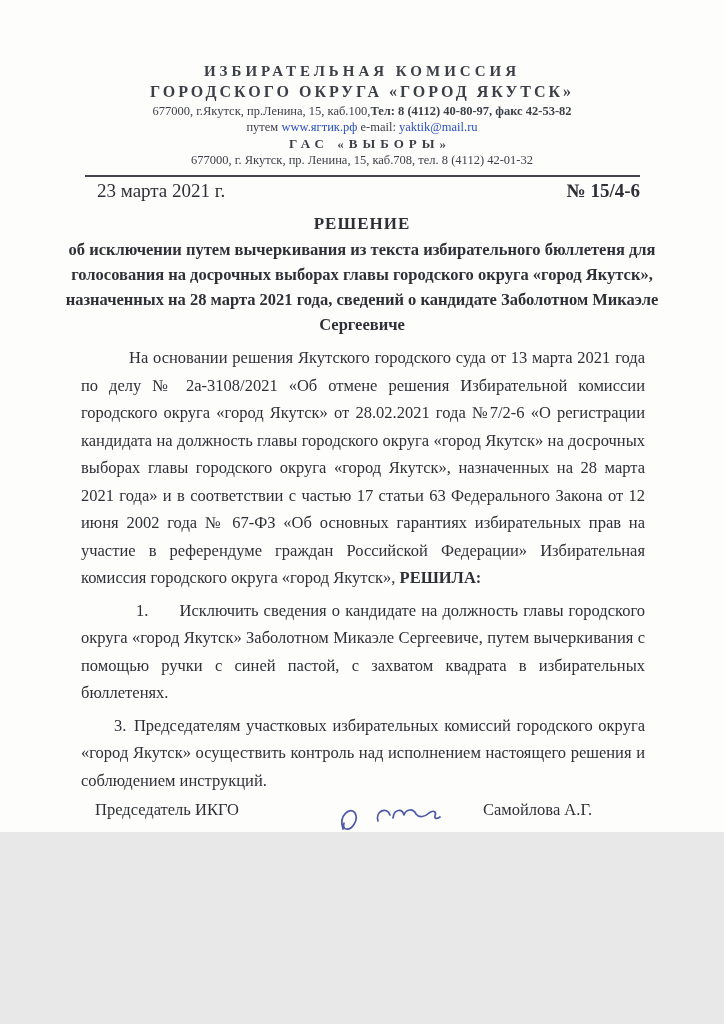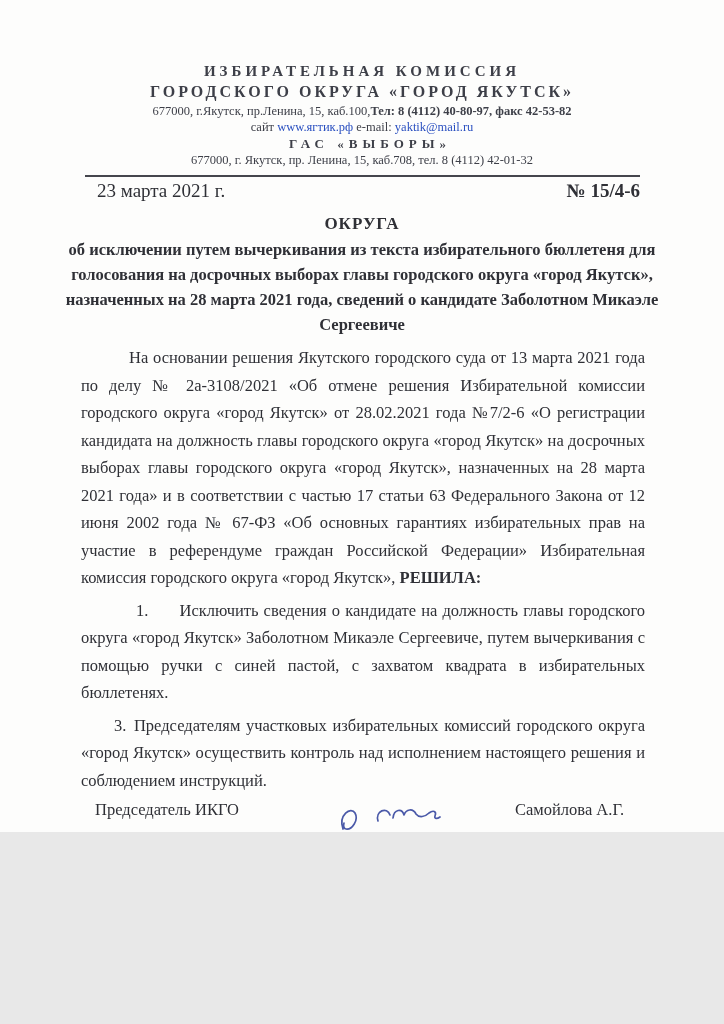--- a/index.html
+++ b/index.html
@@ -38,21 +38,21 @@
   .doc-body p { margin:0 0 5px; }
   .p-intro { text-indent:48px; }
   .resolved { font-weight:bold; }
   .item-1, .item-2 { text-indent:55px; }
   .item-1 .item-num, .item-2 .item-num { padding-right:26px; }
   .item-3 { text-indent:33px; }
   .item-3 .item-num { padding-right:2px; }
 
   
   .sig-block { position:relative; margin:6px 0 0 95px; }
-  .sig-row { display:flex; font-size:16.5px; height:30px; align-items:flex-start;gap:32px; }
+  .sig-row { display:flex; font-size:16.5px; height:30px; align-items:flex-start; }
   .sig-role { width:388px; }
   .sig-row-2 .sig-role { padding-left:14px; width:374px; }
   .sig-ink-1 { position:absolute; left:228px; top:-4px; width:135px; height:48px; }
   .sig-ink-2 { position:absolute; left:202px; top:26px; width:178px; height:74px; }
   .ink path { stroke:#4a59a8; stroke-width:1.7; fill:none; stroke-linecap:round; stroke-linejoin:round; }
 
   
   .stamp { position:absolute; left:38px; top:838px; width:134px; height:134px; opacity:.78; }
   .stamp circle { fill:none; stroke:#4d63ae; }
   .stamp text { fill:#4d63ae; font-family:"Liberation Sans", sans-serif; }
@@ -60,38 +60,38 @@
 </head>
 <body>
 
 <div class="page">
 
   <div class="letterhead">
     <div class="lh-org1">ИЗБИРАТЕЛЬНАЯ КОМИССИЯ</div>
     <div class="lh-org2">ГОРОДСКОГО ОКРУГА «ГОРОД ЯКУТСК»</div>
     <div class="lh-contact"><span>677000, г.Якутск, пр.Ленина, 15, каб.100,</span><b>Тел: 8 (4112) 40-80-97, факс 42-53-82</b></div>
     <div class="lh-site">
-      <span>сайт</span>
+      <span>путем</span>
       <span class="lh-link">www.ягтик.рф</span>
       <span>e-mail:</span>
       <span class="lh-link">yaktik@mail.ru</span>
     </div>
     <div class="lh-gas">ГАС «ВЫБОРЫ»</div>
     <div class="lh-contact2">677000, г. Якутск, пр. Ленина, 15, каб.708, тел. 8 (4112) 42-01-32</div>
   </div>
 
   <hr class="rule">
 
   <div class="meta">
     <span class="meta-date">23 марта 2021 г.</span>
     <span class="meta-number">№ 15/4-6</span>
   </div>
 
   <div class="title-block">
-    <div class="title-heading">ОКРУГА</div>
+    <div class="title-heading">РЕШЕНИЕ</div>
     <div class="title-subtitle">об исключении путем вычеркивания из текста избирательного бюллетеня для голосования на досрочных выборах главы городского округа «город Якутск», назначенных на 28 марта 2021 года, сведений о кандидате Заболотном Микаэле Сергеевиче</div>
   </div>
 
   <div class="doc-body">
     <p class="p-intro">
       <span>На основании решения Якутского городского суда от 13 марта 2021 года по делу № 2а-3108/2021 «Об отмене решения Избирательной комиссии городского округа «город Якутск» от 28.02.2021 года №7/2-6 «О регистрации кандидата на должность главы городского округа «город Якутск» на досрочных выборах главы городского округа «город Якутск», назначенных на 28 марта 2021 года» и в соответствии с частью 17 статьи 63 Федерального Закона от 12 июня 2002 года № 67-ФЗ «Об основных гарантиях избирательных прав на участие в референдуме граждан Российской Федерации» Избирательная комиссия городского округа «город Якутск»,</span>
       <span class="resolved">РЕШИЛА:</span>
     </p>
     <p class="item-1">
       <span class="item-num">1.</span>

